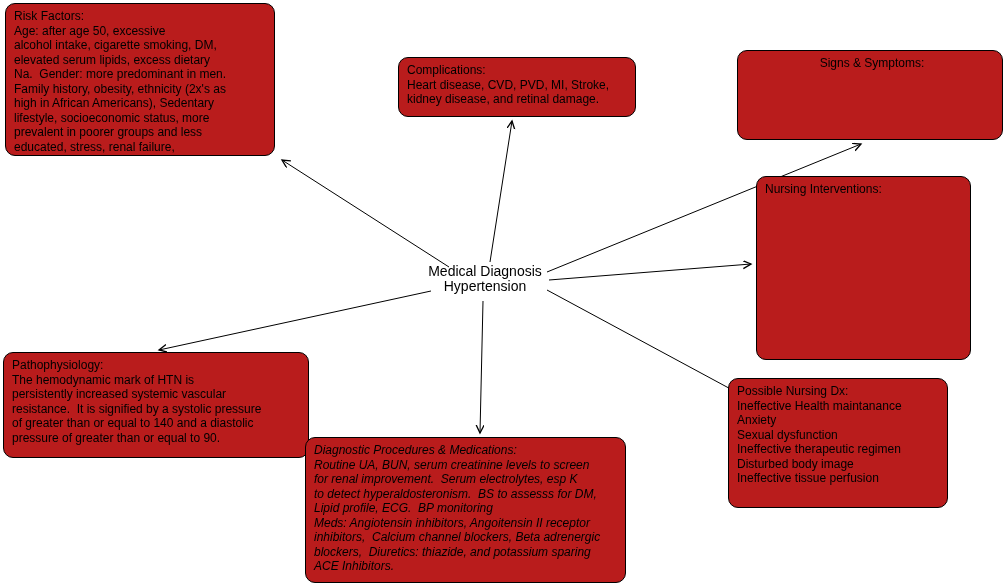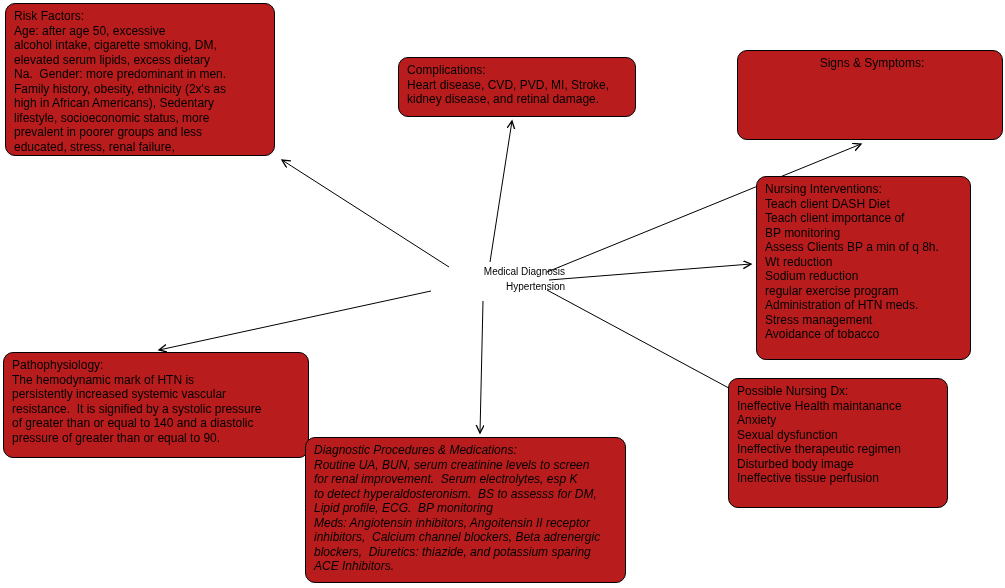--- a/index.html
+++ b/index.html
@@ -28,22 +28,22 @@
   #node-risk-factors { left: 5px;   top: 3px;   width: 270px; height: 153px; }
   #node-complications{ left: 398px; top: 57px;  width: 238px; height: 60px;  }
   #node-signs        { left: 737px; top: 50px;  width: 266px; height: 90px; text-align: center;  }
   #node-interventions{ left: 756px; top: 176px; width: 215px; height: 184px; }
   #node-dx           { left: 728px; top: 378px; width: 220px; height: 130px; }
   #node-patho        { left: 3px;   top: 352px; width: 306px; height: 106px; }
   #node-diag         { left: 305px; top: 437px; width: 321px; height: 146px; font-style: italic; }
   #center-label {
     position: absolute;
     left: 405px; top: 264px; width: 160px;
-    text-align: right;
-    font-size: 10px;
+    text-align: center;
+    font-size: 14px;
     line-height: 15px;
     white-space: pre-line;
   }
 </style>
 </head>
 <body>
 
 <div class="canvas">
 
   <svg class="arrows" width="1005" height="588" viewBox="0 0 1005 588">
@@ -79,30 +79,20 @@
     <div class="body">Heart disease, CVD, PVD, MI, Stroke,
 kidney disease, and retinal damage.</div>
   </div>
 
   <div class="node" id="node-signs">
     <div class="title">Signs &amp; Symptoms:</div>
   </div>
 
   <div class="node" id="node-interventions">
     <div class="title">Nursing Interventions:</div>
-    <div class="body">Teach client DASH Diet
-Teach client importance of
-BP monitoring
-Assess Clients BP a min of q 8h.
-Wt reduction
-Sodium reduction
-regular exercise program
-Administration of HTN meds.
-Stress management
-Avoidance of tobacco</div>
   </div>
 
   <div class="node" id="node-dx">
     <div class="title">Possible Nursing Dx:</div>
     <div class="body">Ineffective Health maintanance
 Anxiety
 Sexual dysfunction
 Ineffective therapeutic regimen
 Disturbed body image
 Ineffective tissue perfusion</div>

